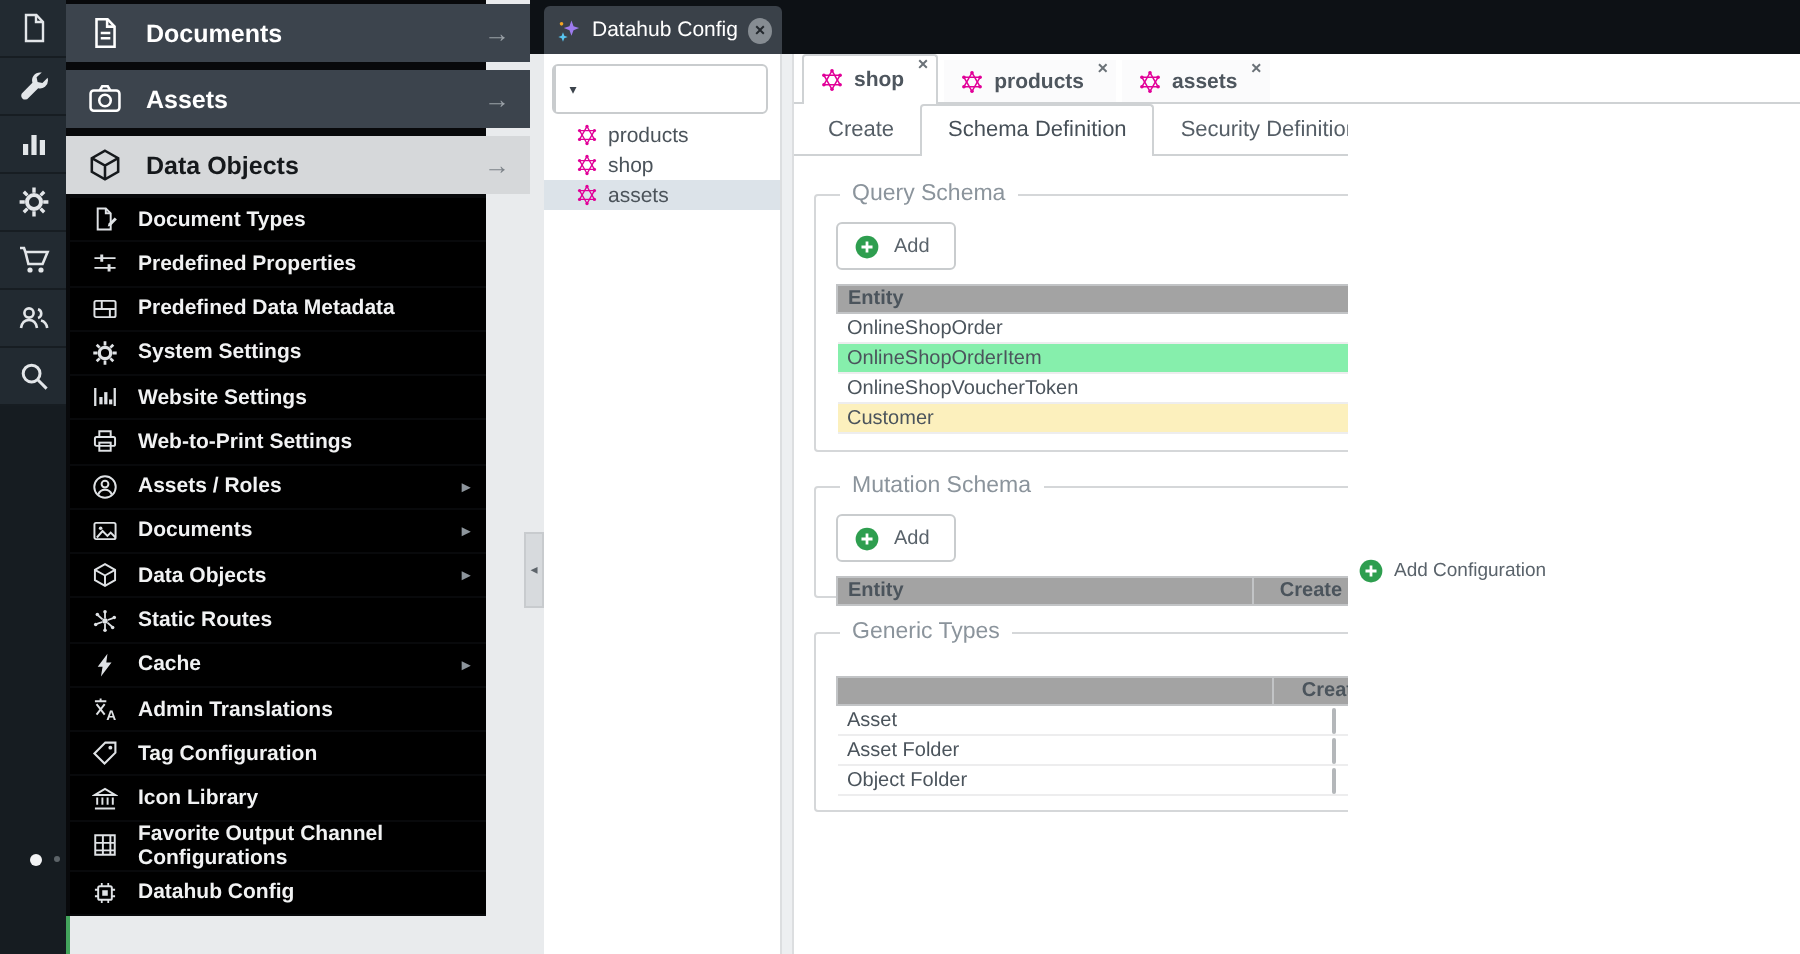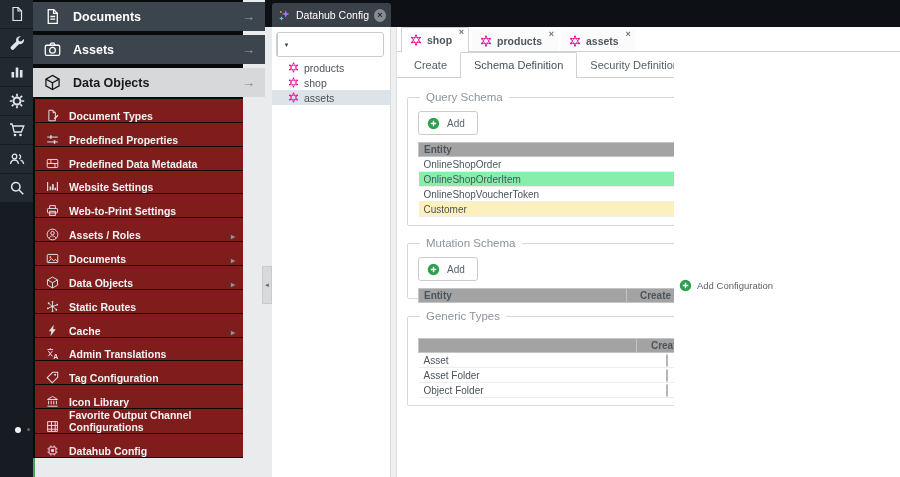--- a/index.html
+++ b/index.html
@@ -26,21 +26,21 @@
   .menu-bg{position:absolute;left:33px;top:0;width:210px;height:458px;background:#08090b;z-index:3}
   .acc{position:absolute;left:33px;width:232px;height:29px;background:#3c444d;color:#fff;
        display:flex;align-items:center;gap:12px;padding:0 10px 0 11px;box-sizing:border-box;
        font-size:12.5px;font-weight:bold;z-index:4;cursor:pointer}
   .acc svg{width:17px;height:17px;flex:0 0 auto}
   .acc .arr{margin-left:auto;font-weight:normal;font-size:13px;color:#9aa1a7}
   .acc.active{background:#d6d8da;color:#16191c}
   .acc.active .arr{color:#7d8389}
   .submenu{position:absolute;left:35px;top:99px;width:208px;height:359px;z-index:4;
            display:flex;flex-direction:column}
-  .mi{flex:1;display:flex;align-items:flex-end;gap:10px;background:#7f1d1d;margin-bottom:1px;
+  .mi{flex:1;display:flex;align-items:center;gap:10px;background:#000000;margin-bottom:1px;
       padding:0 8px 0 11px;color:#f1f2f3;font-size:10.5px;font-weight:600;cursor:pointer}
   .mi svg{width:13px;height:13px;flex:0 0 auto;color:#dfe2e5}
   .mi .sub-arrow{margin-left:auto;font-size:8px;color:#8d959c}
 
   
   .topbar{position:absolute;left:265px;top:0;width:635px;height:27px;background:#0d1115;z-index:2}
   .dh-tab{position:absolute;left:272px;top:3px;width:119px;height:24px;background:#3a4149;
           border-radius:3px 3px 0 0;display:flex;align-items:center;gap:5px;padding:0 5px 0 6px;
           box-sizing:border-box;z-index:3;cursor:pointer}
   .dh-tab svg{width:13px;height:13px}
@@ -241,20 +241,31 @@
       <span>Predefined Properties</span>
     </div>
   <div class="mi">
       <span>
         <svg viewBox="0 0 16 16" fill="none" stroke="currentColor" stroke-width="1.2">
           <rect x="1.5" y="3" width="13" height="10" rx="1"></rect>
           <path d="M1.5 8h13M6 3v5M11 8v5"></path>
         </svg>
       </span>
       <span>Predefined Data Metadata</span>
+    </div>
+  <div class="mi">
+      <span>
+        <svg viewBox="0 0 16 16">
+          <circle cx="8" cy="8" r="3.5" fill="none" stroke="currentColor" stroke-width="2"></circle>
+          <g stroke="currentColor" stroke-width="1.7" fill="none">
+            <path d="M8 .8v2.6M8 12.6v2.6M.8 8h2.6M12.6 8h2.6M2.9 2.9l1.8 1.8M11.3 11.3l1.8 1.8M13.1 2.9l-1.8 1.8M4.7 11.3l-1.8 1.8"></path>
+          </g>
+        </svg>
+      </span>
+      <span>System Settings</span>
     </div>
   <div class="mi">
       <span>
         <svg viewBox="0 0 16 16">
           <path d="M2 2.5v11M14 2.5v11" stroke="currentColor" stroke-width="1.4"></path>
           <rect x="4.5" y="8" width="2" height="4.5" fill="currentColor"></rect>
           <rect x="7.5" y="5" width="2" height="7.5" fill="currentColor"></rect>
           <rect x="10.5" y="9.5" width="2" height="3" fill="currentColor"></rect>
         </svg>
       </span>

